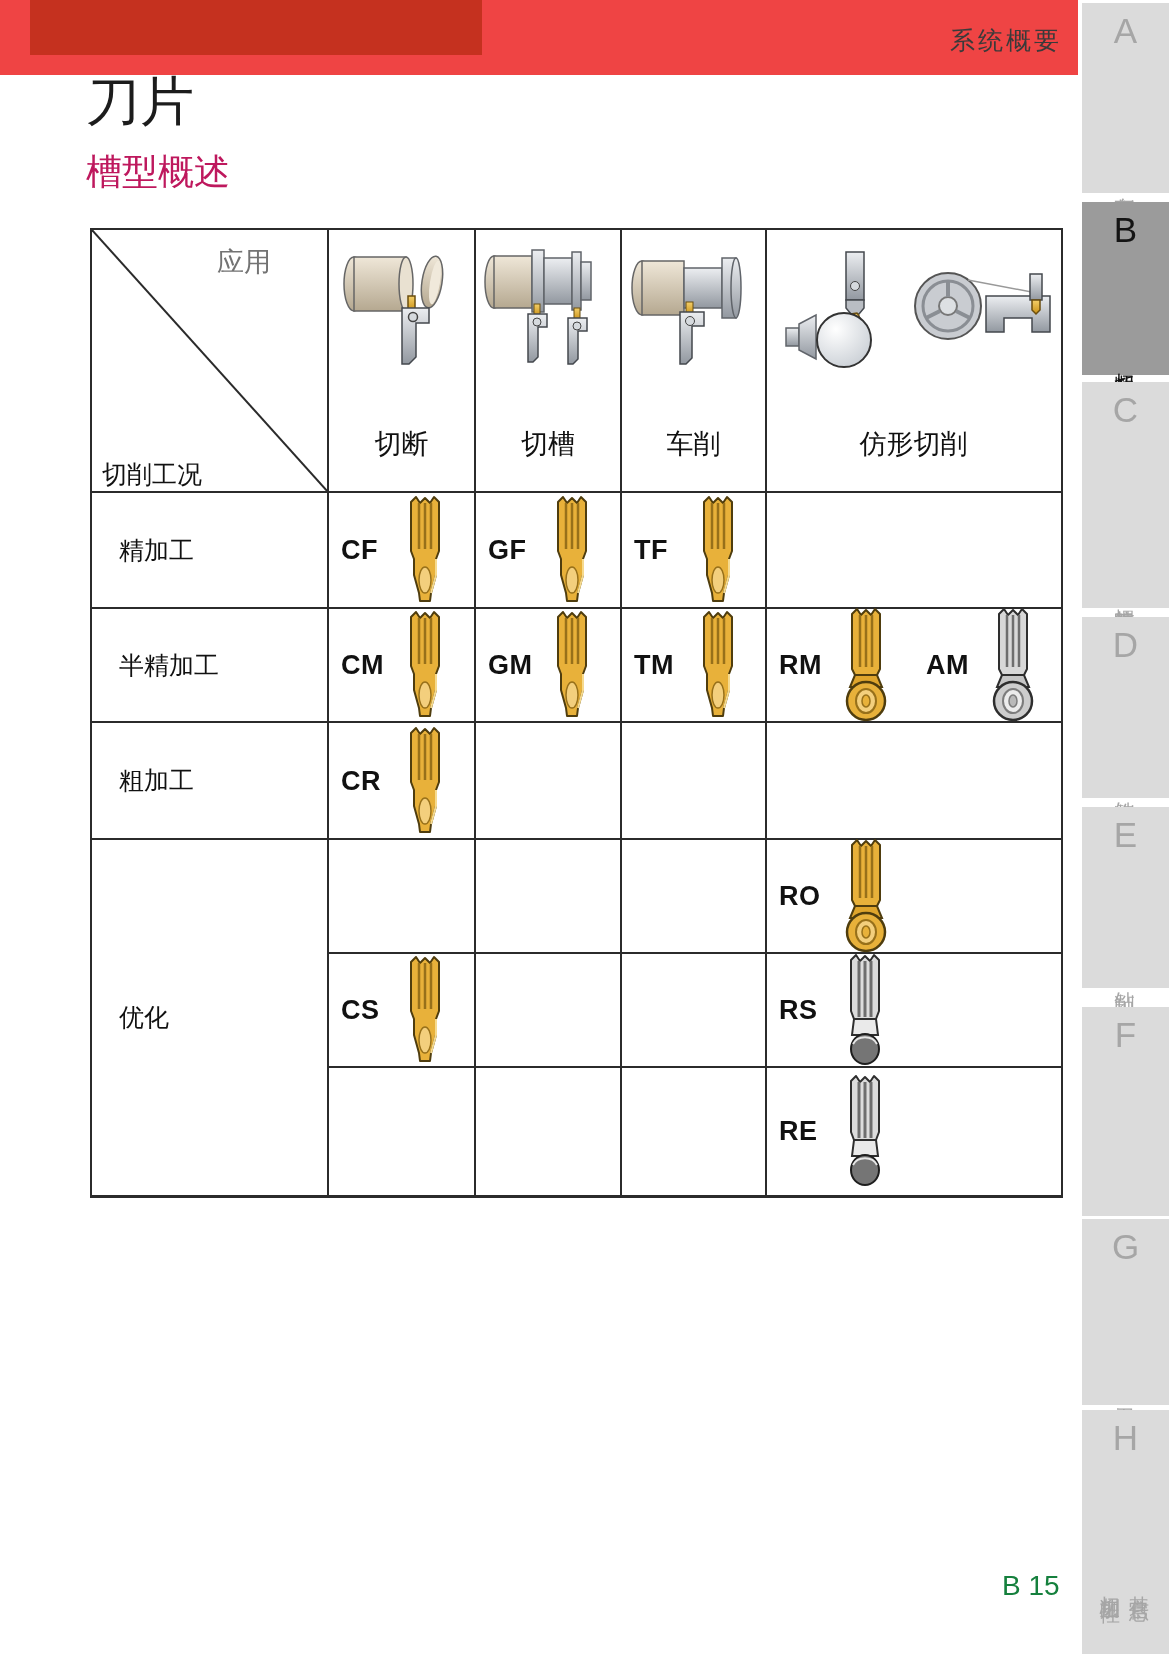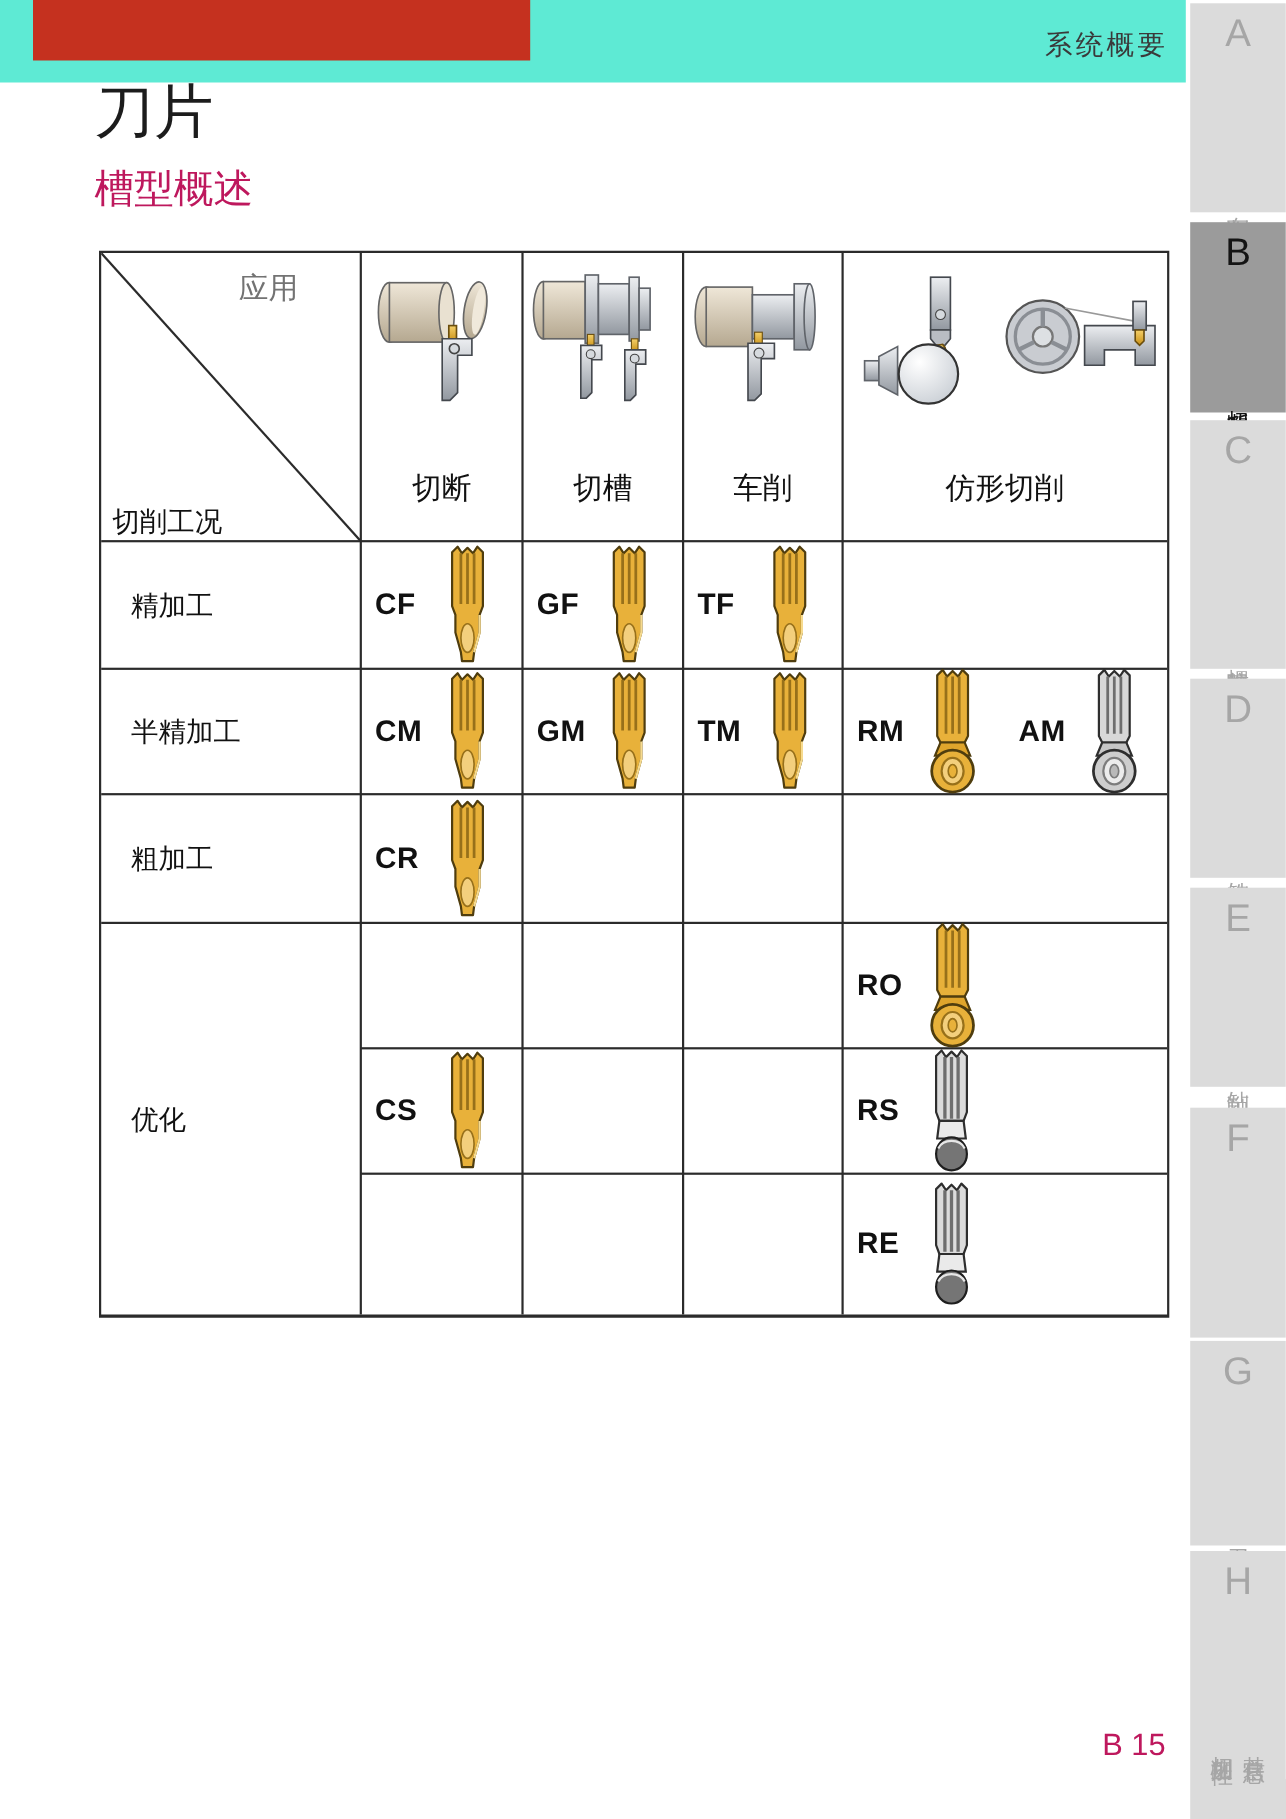--- a/index.html
+++ b/index.html
@@ -1,20 +1,20 @@
 <!DOCTYPE html>
 <html><head>
 <meta charset="utf-8">
 <style>
   html,body{margin:0;padding:0;background:#fff;}
   .page{position:relative;width:1169px;height:1654px;background:#ffffff;
         font-family:"Liberation Sans",sans-serif;overflow:hidden;}
 
   
-  .band{position:absolute;left:0;top:0;width:1078px;height:75px;background:#5eead4;}
+  .band{position:absolute;left:0;top:0;width:1078px;height:75px;background:#ef4444;}
   .redbar{position:absolute;left:30px;top:0;width:452px;height:55px;background:#c5311f;}
   .running-head{position:absolute;right:16px;top:24px;font-family:"Liberation Serif",serif;
                 font-size:25px;color:#3a3a3a;letter-spacing:3px;}
 
   .title{position:absolute;left:86px;top:66px;margin:0;font-size:54px;font-weight:500;color:#1c1c1c;}
   .subtitle{position:absolute;left:86px;top:148px;margin:0;font-size:36px;font-weight:500;color:#be185d;}
 
   
   .tbl{position:absolute;left:90px;top:228px;width:969px;height:965px;
        border:2px solid #2b2b2b;border-bottom-width:3px;box-sizing:content-box;}
@@ -28,21 +28,21 @@
            font-size:27px;color:#111;}
   .rowlabel{position:absolute;left:0;width:222px;display:flex;align-items:center;
             padding-left:27px;box-sizing:border-box;font-family:"Liberation Serif",serif;
             font-size:25px;color:#111;}
   .slot{position:absolute;width:145px;}
   .slot .code{position:absolute;left:13px;top:50%;transform:translateY(-50%);
               font-weight:700;font-size:27px;color:#111;letter-spacing:0.5px;}
   .slot svg{position:absolute;left:78px;top:50%;transform:translateY(-50%);}
   .photo{position:absolute;}
 
-  .pageno{position:absolute;left:1002px;top:1570px;font-size:28px;color:#be185d;}
+  .pageno{position:absolute;left:1002px;top:1570px;font-size:28px;color:#15803d;}
 
   
   .sidebar-tab{position:absolute;left:1082px;width:87px;background:#dbdbdb;}
   .sidebar-tab.active{background:#9b9b9b;}
   .tab-letter{position:absolute;top:8px;left:0;width:100%;text-align:center;
               font-size:35px;color:#a6a6a6;}
   .sidebar-tab.active .tab-letter{color:#141414;}
   .tab-label{position:absolute;bottom:8px;left:50%;transform:translateX(-50%);
              writing-mode:vertical-rl;text-orientation:upright;font-size:20px;
              color:#a6a6a6;letter-spacing:2px;white-space:nowrap;}

